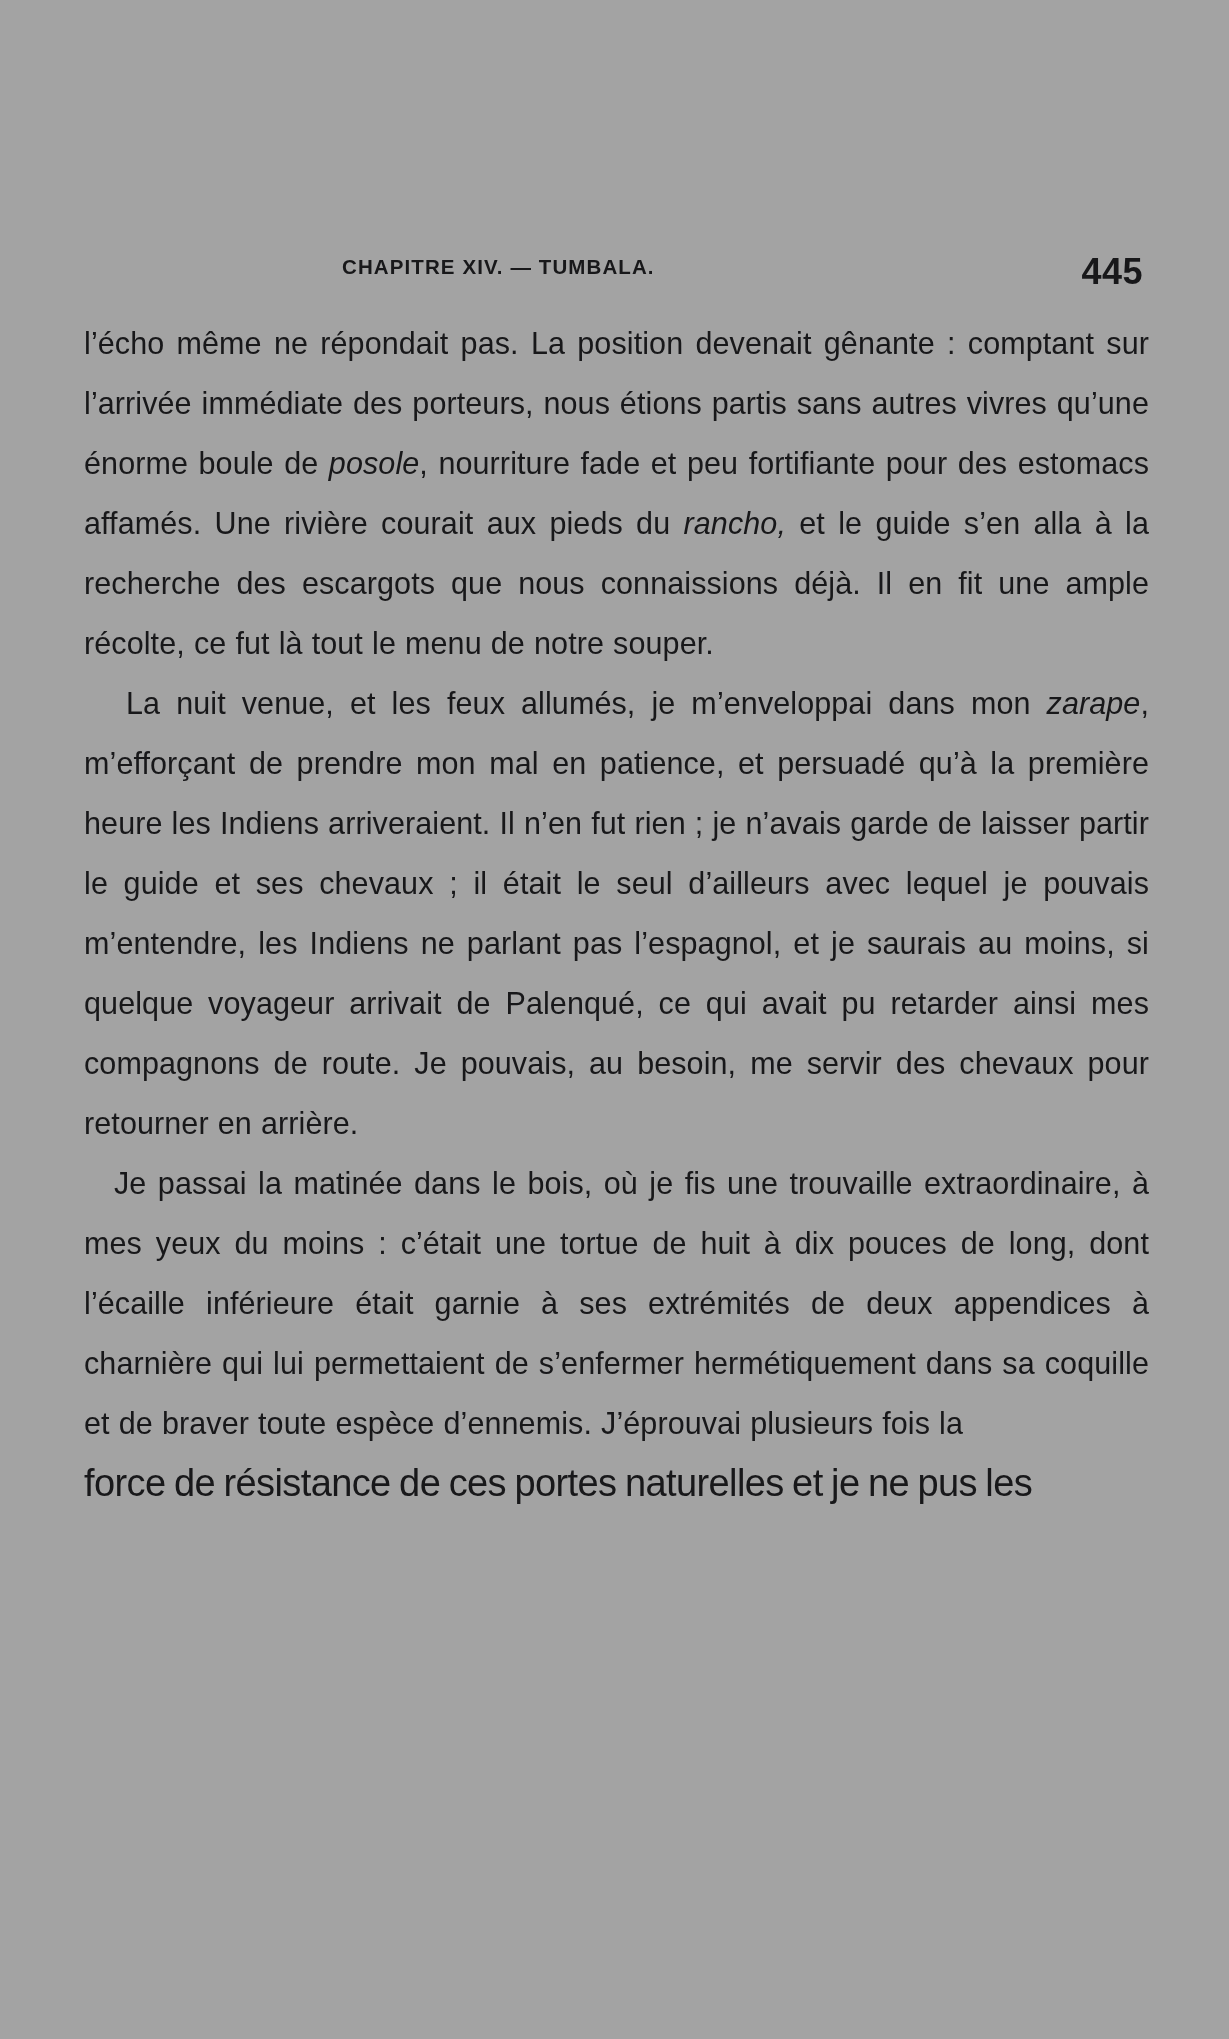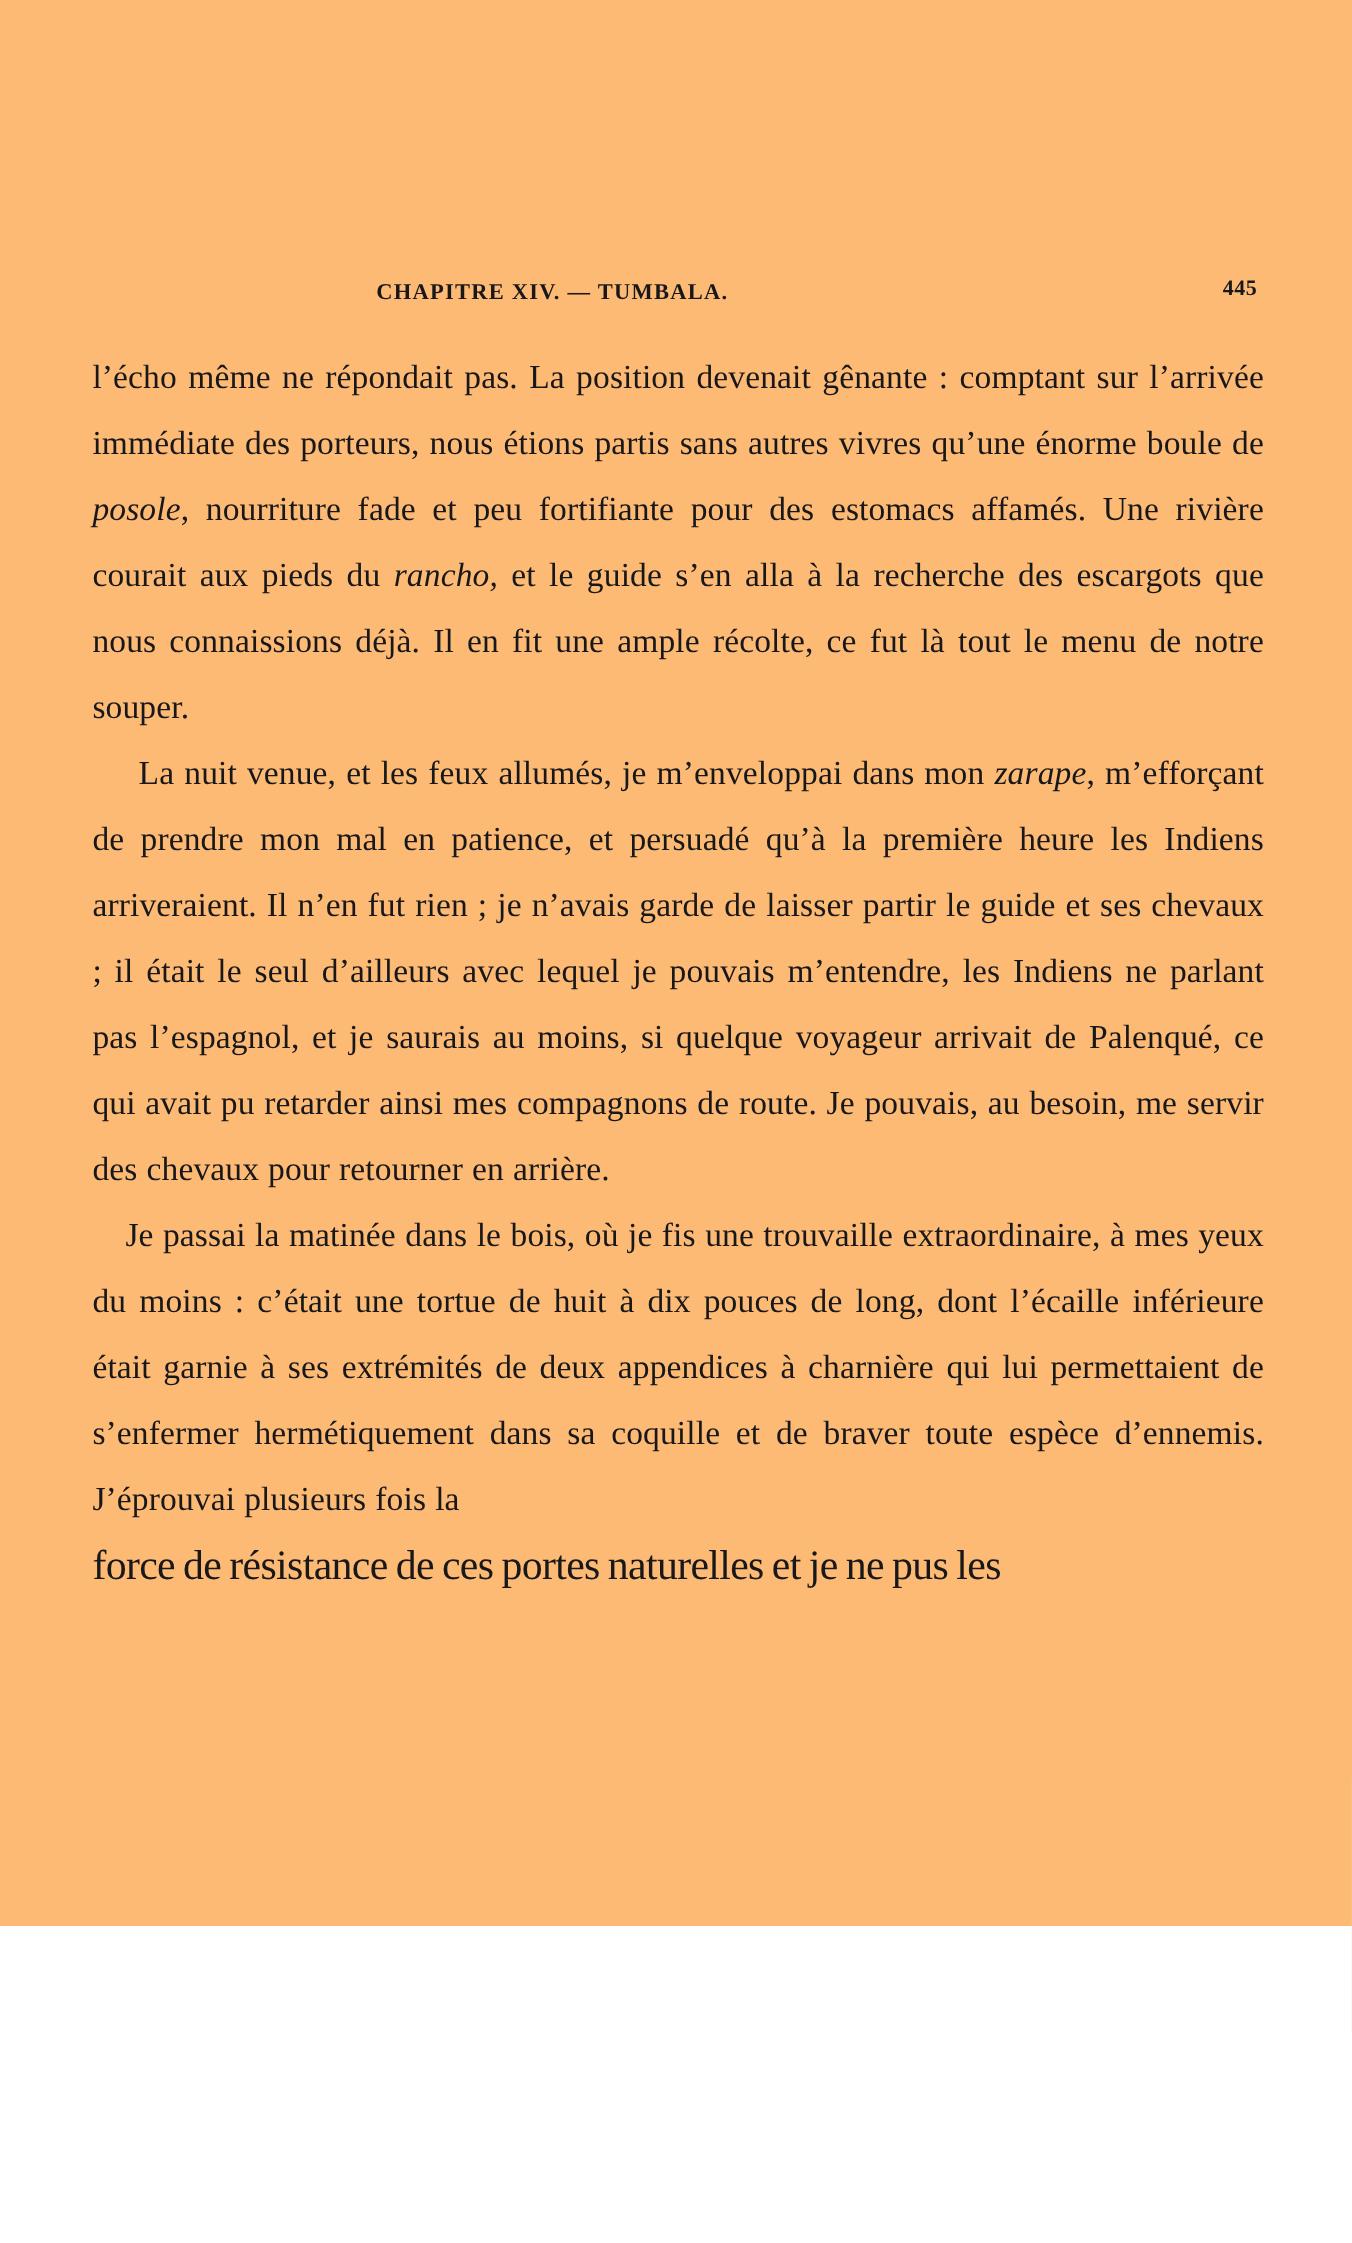--- a/index.html
+++ b/index.html
@@ -3,24 +3,24 @@
 <meta charset="utf-8">
 <style>
   html, body {
     margin: 0;
     padding: 0;
     background: #ffffff;
   }
   .page {
     position: relative;
     width: 1229px;
-    height: 1751px;
-    background: #fdba74;
+    height: 2039px;
+    background: #a3a3a3;
     overflow: hidden;
-    font-family: Liberation Serif, serif;
+    font-family: Liberation Sans, sans-serif;
     color: #18181a;
   }
   .content {
     position: absolute;
     left: 84px;
     top: 255px;
     width: 1065px;
   }
   .running-head {
     display: flex;
@@ -36,21 +36,21 @@
     letter-spacing: 1.1px;
     font-variant: small-caps;
     text-transform: uppercase;
     font-weight: 600;
     white-space: nowrap;
   }
   .running-head .page-number {
     position: absolute;
     right: 6px;
     top: -4px;
-    font-size: 20px;
+    font-size: 36px;
     font-weight: 700;
     letter-spacing: 0.5px;
   }
   .body-text {
     font-size: 30.5px;
     line-height: 60px;
     text-align: justify;
     text-justify: inter-word;
     letter-spacing: 0.1px;
     word-spacing: 0.5px;

